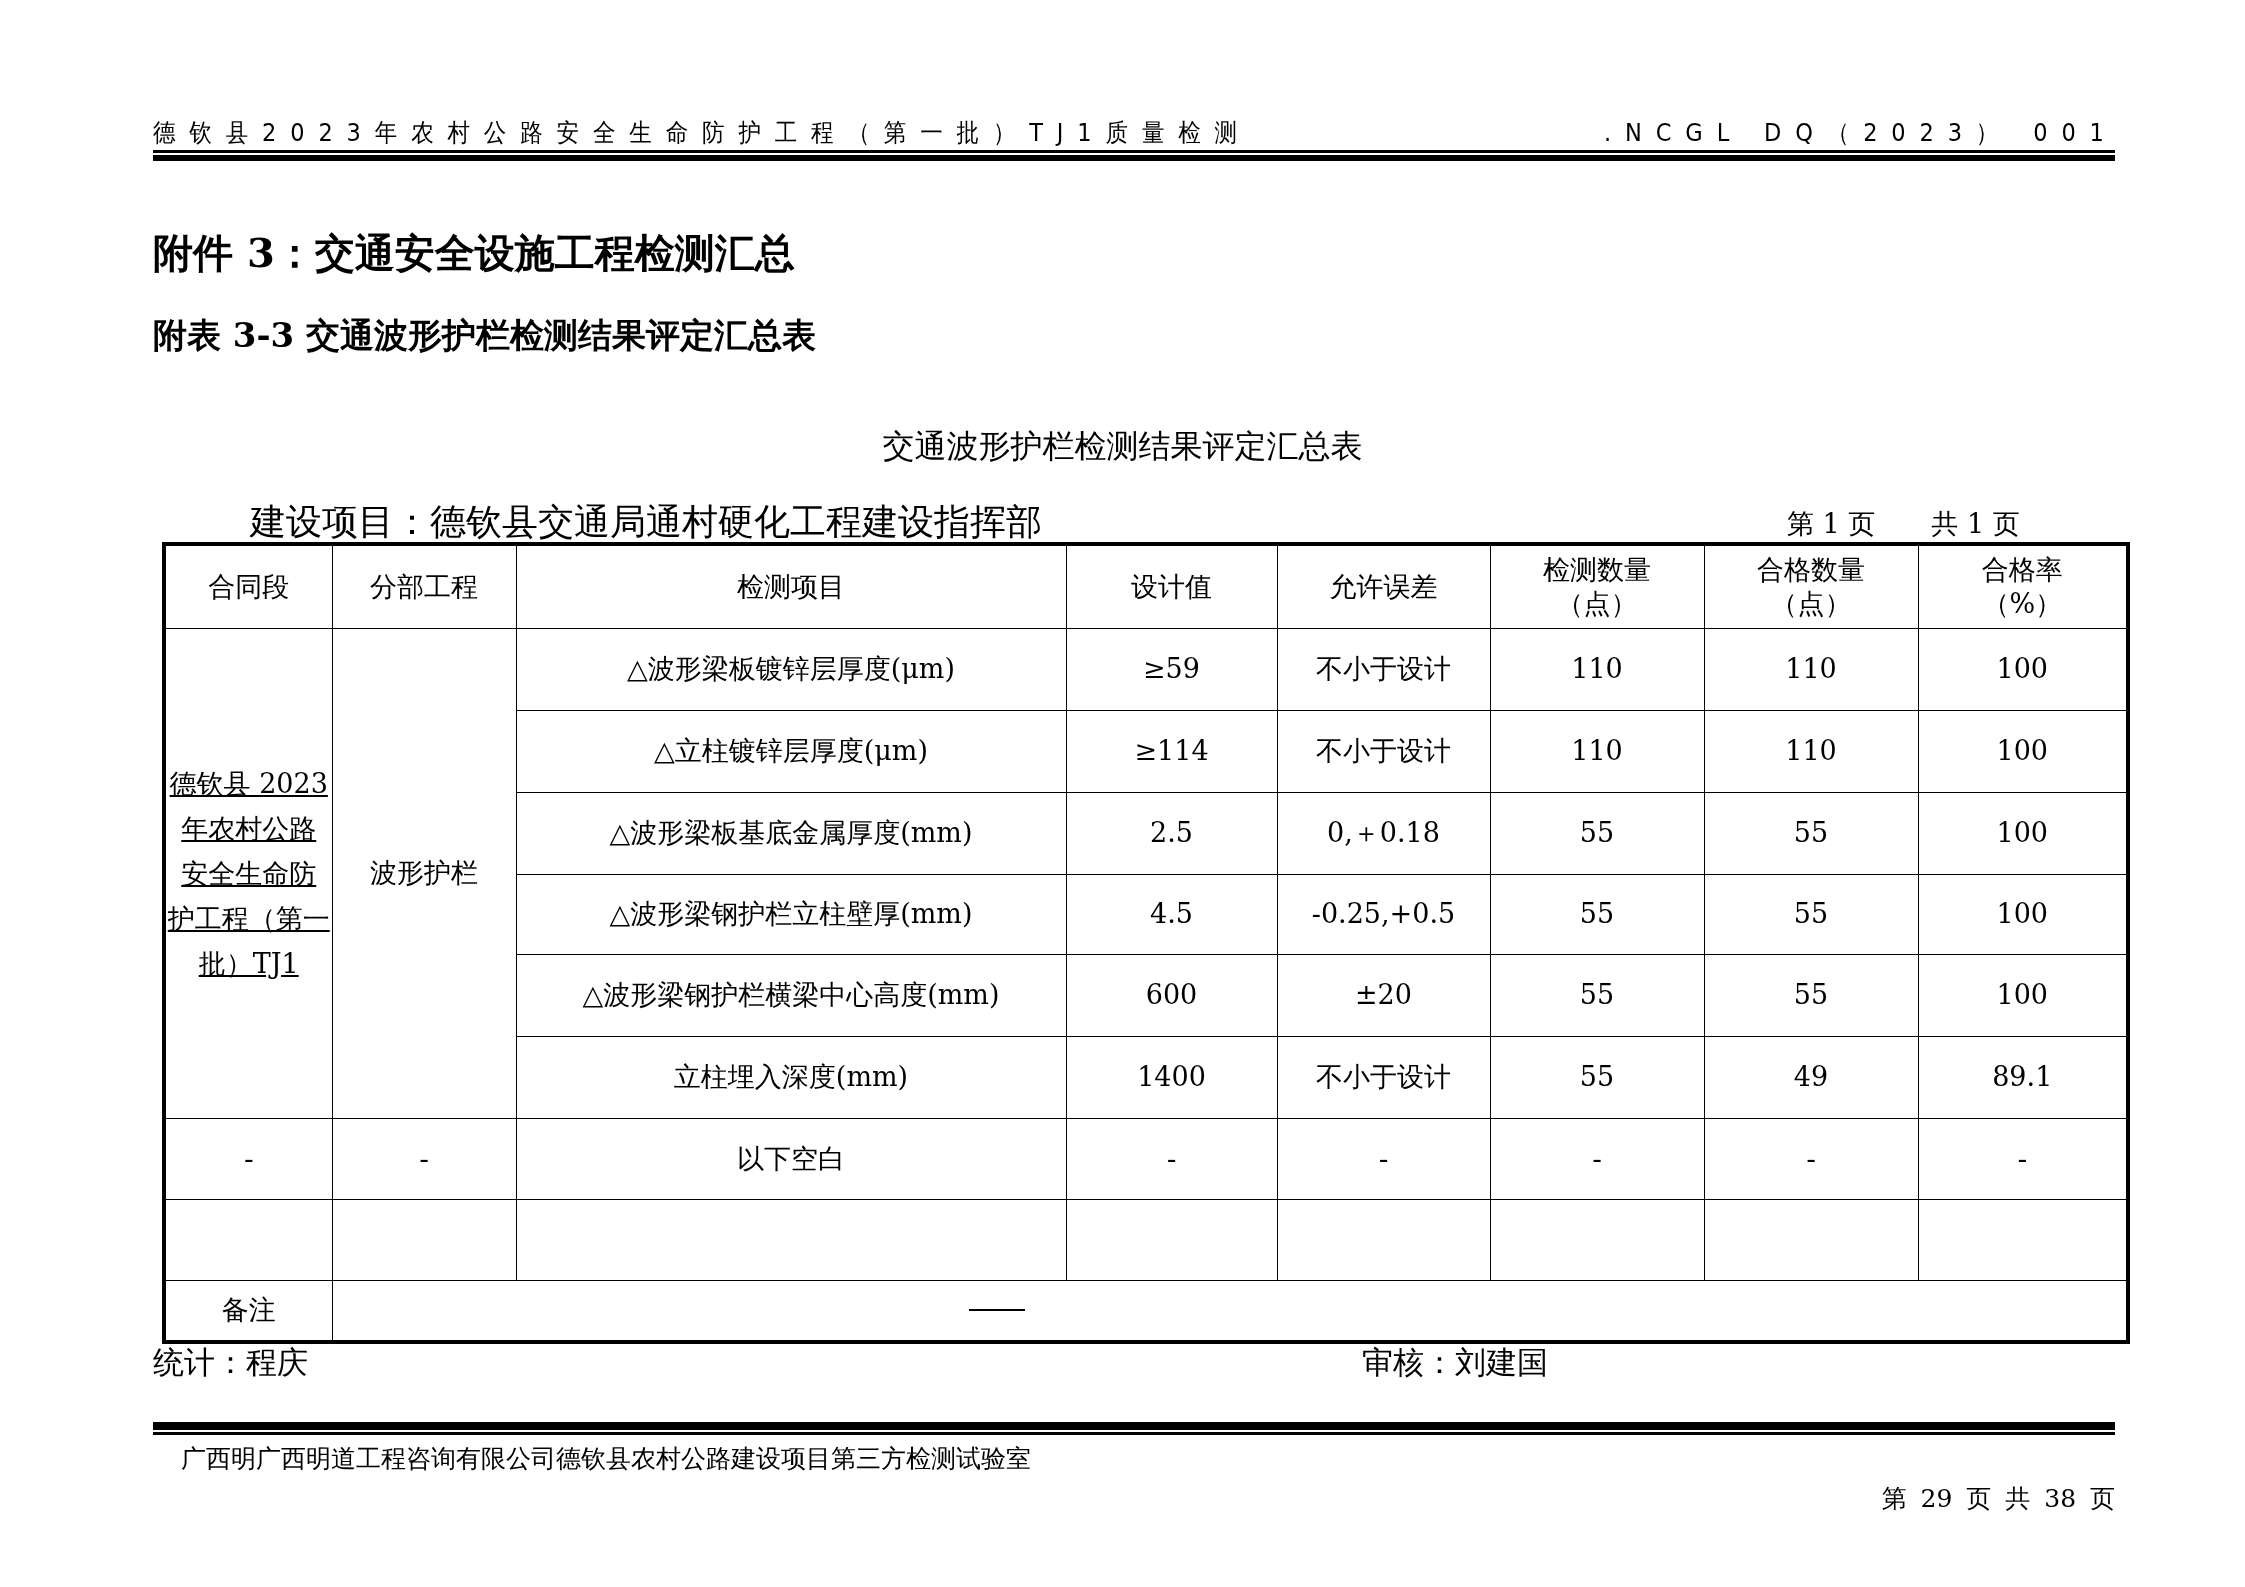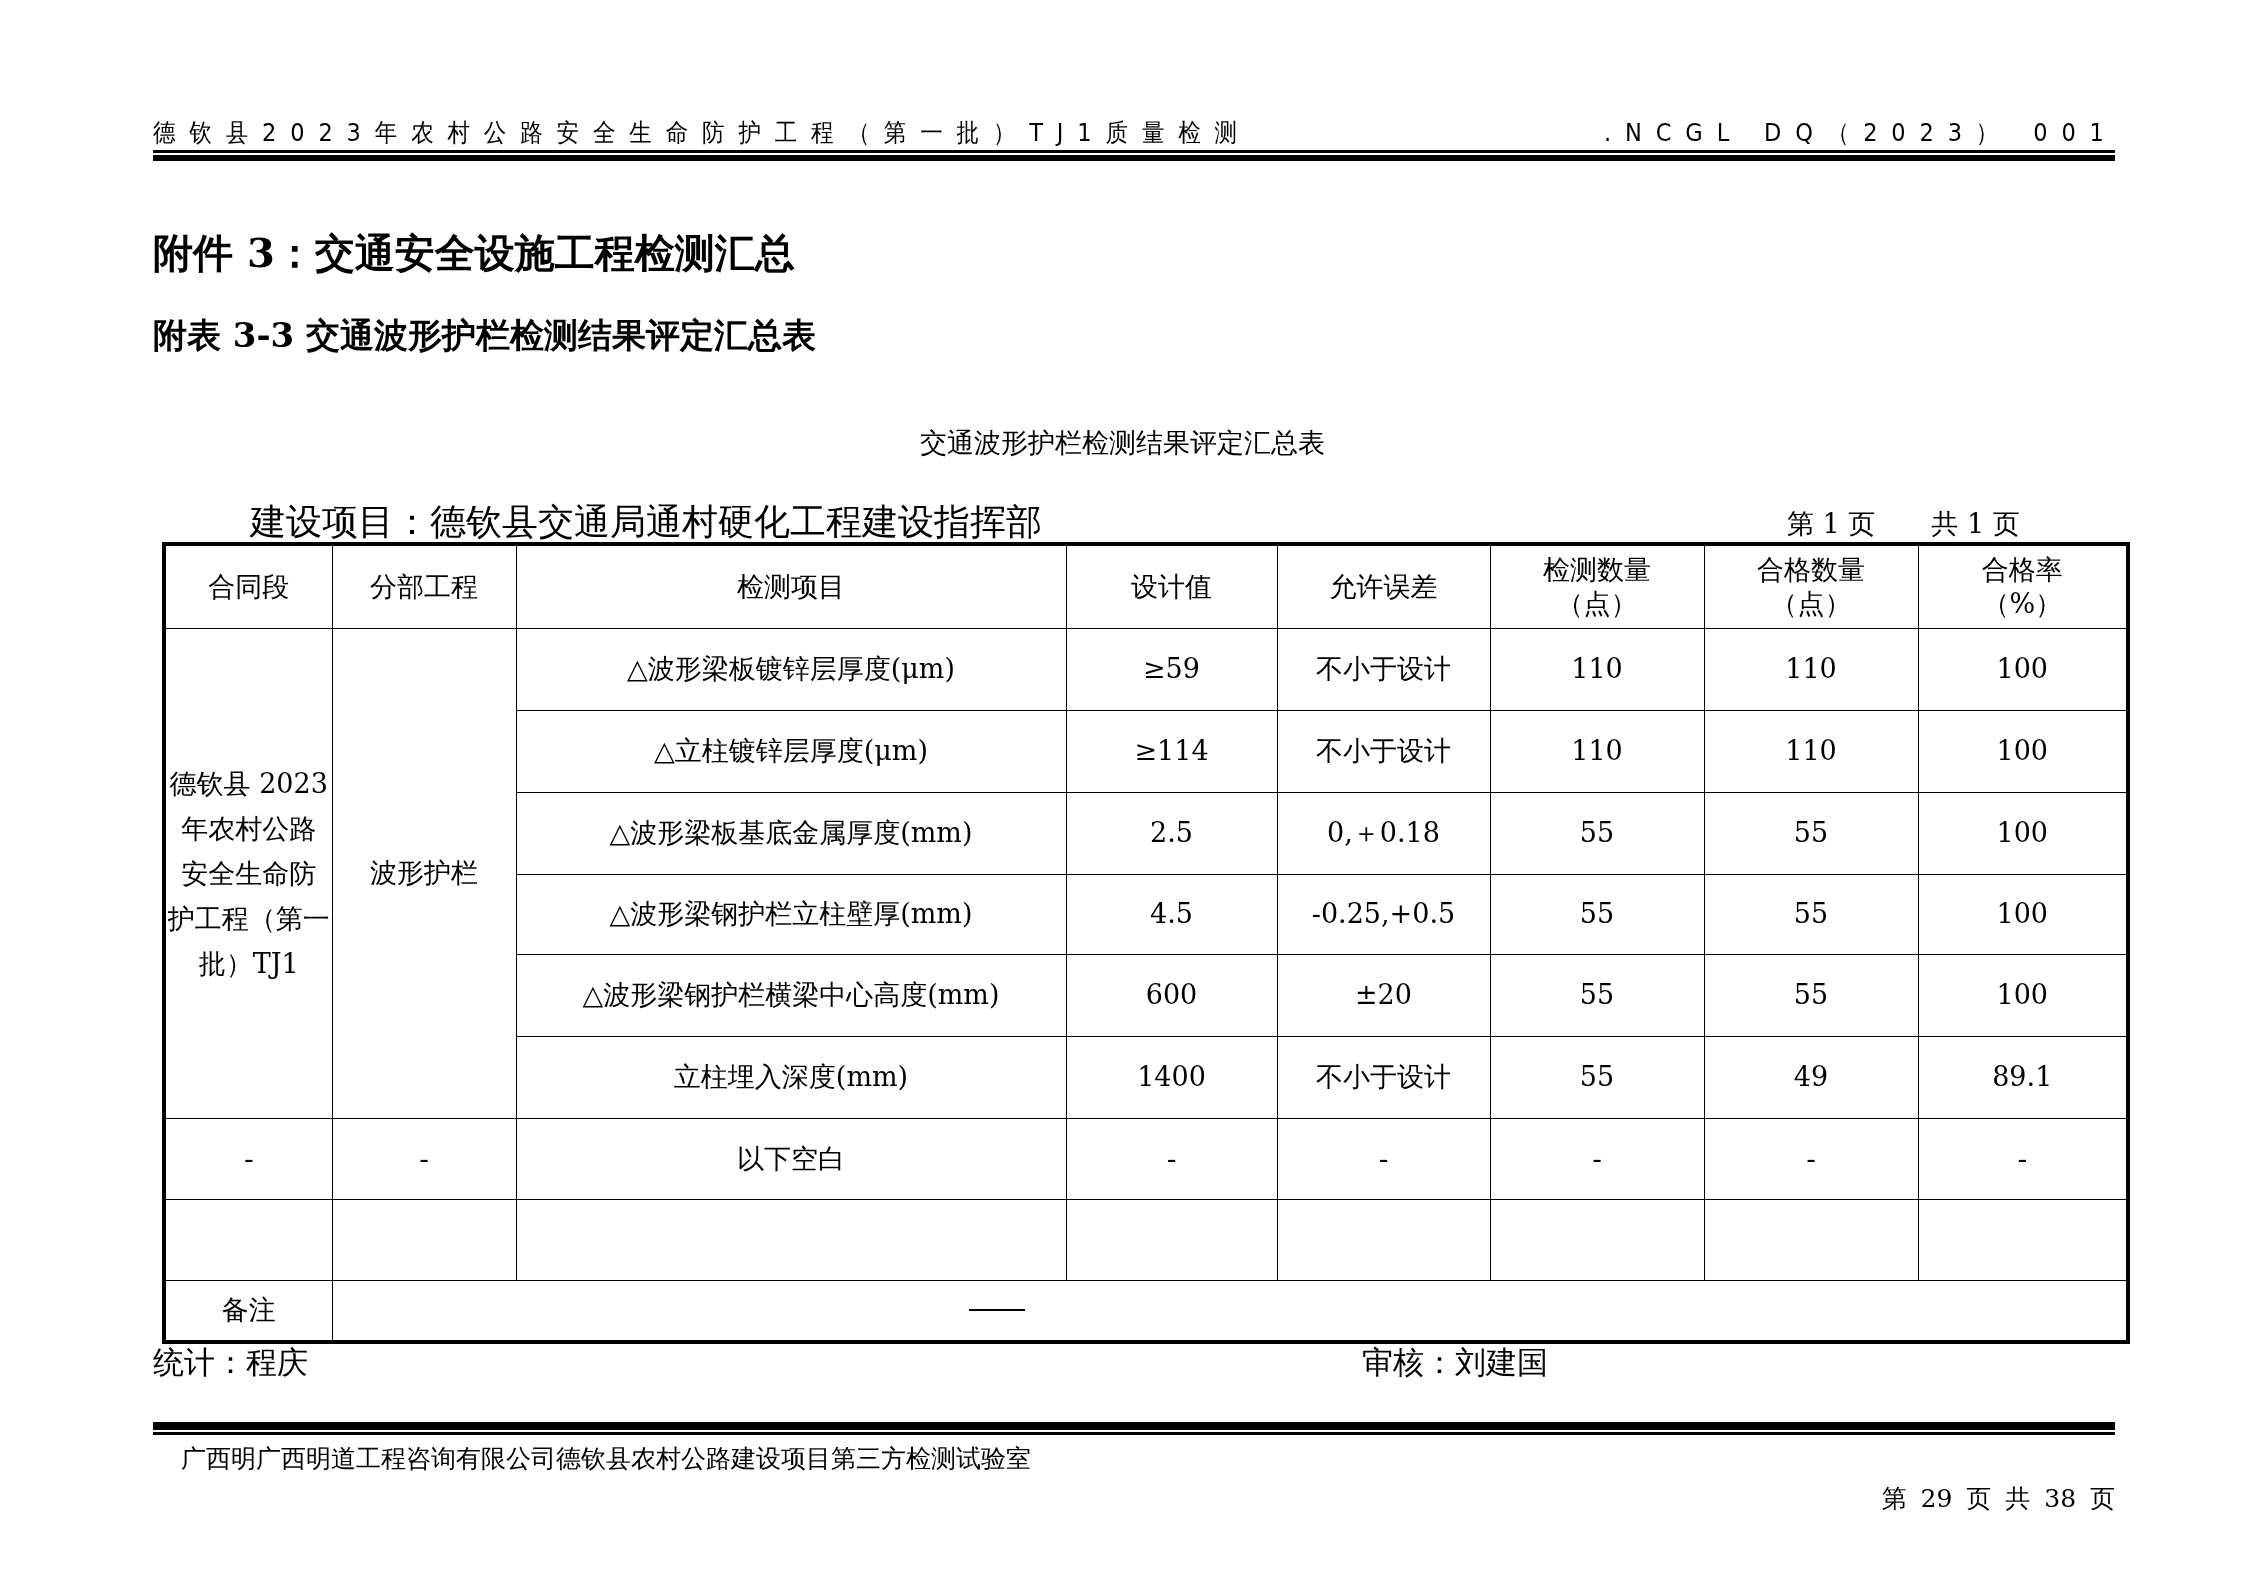--- a/index.html
+++ b/index.html
@@ -8,34 +8,34 @@
 
   
   .hdr-left { left: 153px; top: 116px; font-size: 25px; letter-spacing: 15.4px; white-space: nowrap; font-family: "DejaVu Sans", "Liberation Sans", sans-serif; transform: scaleX(0.9); transform-origin: left top; }
   .hdr-right { right: 127px; top: 116px; font-size: 25px; letter-spacing: 15.4px; white-space: nowrap; font-family: "DejaVu Sans", "Liberation Sans", sans-serif; transform: scaleX(0.9); transform-origin: right top; }
   .hdr-line1 { left: 153px; top: 150px; width: 1962px; height: 3px; background: #000; }
   .hdr-line2 { left: 153px; top: 155px; width: 1962px; height: 6px; background: #000; }
 
   
   .h1 { left: 153px; top: 226px; font-size: 40px; font-weight: bold; white-space: nowrap; }
   .h2 { left: 153px; top: 313px; font-size: 34px; font-weight: bold; white-space: nowrap; }
-  .table-title { left: 0; width: 2245px; top: 425px; text-align: center; font-size: 27px; white-space: nowrap; }
+  .table-title { left: 0; width: 2245px; top: 425px; text-align: center; font-size: 32px; white-space: nowrap; }
   .project-line { left: 250px; top: 498px; font-size: 36px; white-space: nowrap; }
   .page-of { left: 1787px; top: 506px; font-size: 27px; white-space: nowrap; }
   .page-of span { margin-right: 56px; }
 
   
   .tbl-wrap { left: 150px; top: 542px; width: 1968px; height: 802px; border: 4px solid #000; box-sizing: border-box; margin-left: 12px; }
   table.grid { border-collapse: collapse; width: 100%; height: 100%; table-layout: fixed; }
   table.grid td { border: 1.5px solid #000; text-align: center; vertical-align: middle; font-size: 27px; line-height: 1.28; padding: 0; }
   table.grid tr:first-child td { border-top: none; }
   table.grid tr td:first-child { border-left: none; }
   table.grid tr td:last-child { border-right: none; }
   table.grid tr:last-child td { border-bottom: none; }
-  .contract-cell { line-height: 45px !important; }
+  .contract-cell { line-height: 45px !important; text-decoration: underline; }
   .dash { font-family: "DejaVu Sans", "Liberation Sans", sans-serif; font-size: 22px; }
   .remark-line { display: inline-block; width: 56px; height: 1.5px; background: #000; vertical-align: middle; position: relative; top: -2px; left: -232px; }
 
   
   .sig-left { left: 153px; top: 1342px; font-size: 31px; white-space: nowrap; font-family: "DejaVu Sans", "Liberation Sans", sans-serif; }
   .sig-right { left: 1362px; top: 1342px; font-size: 31px; white-space: nowrap; font-family: "DejaVu Sans", "Liberation Sans", sans-serif; }
 
   
   .ftr-line1 { left: 153px; top: 1422px; width: 1962px; height: 8px; background: #000; }
   .ftr-line2 { left: 153px; top: 1432px; width: 1962px; height: 3px; background: #000; }

